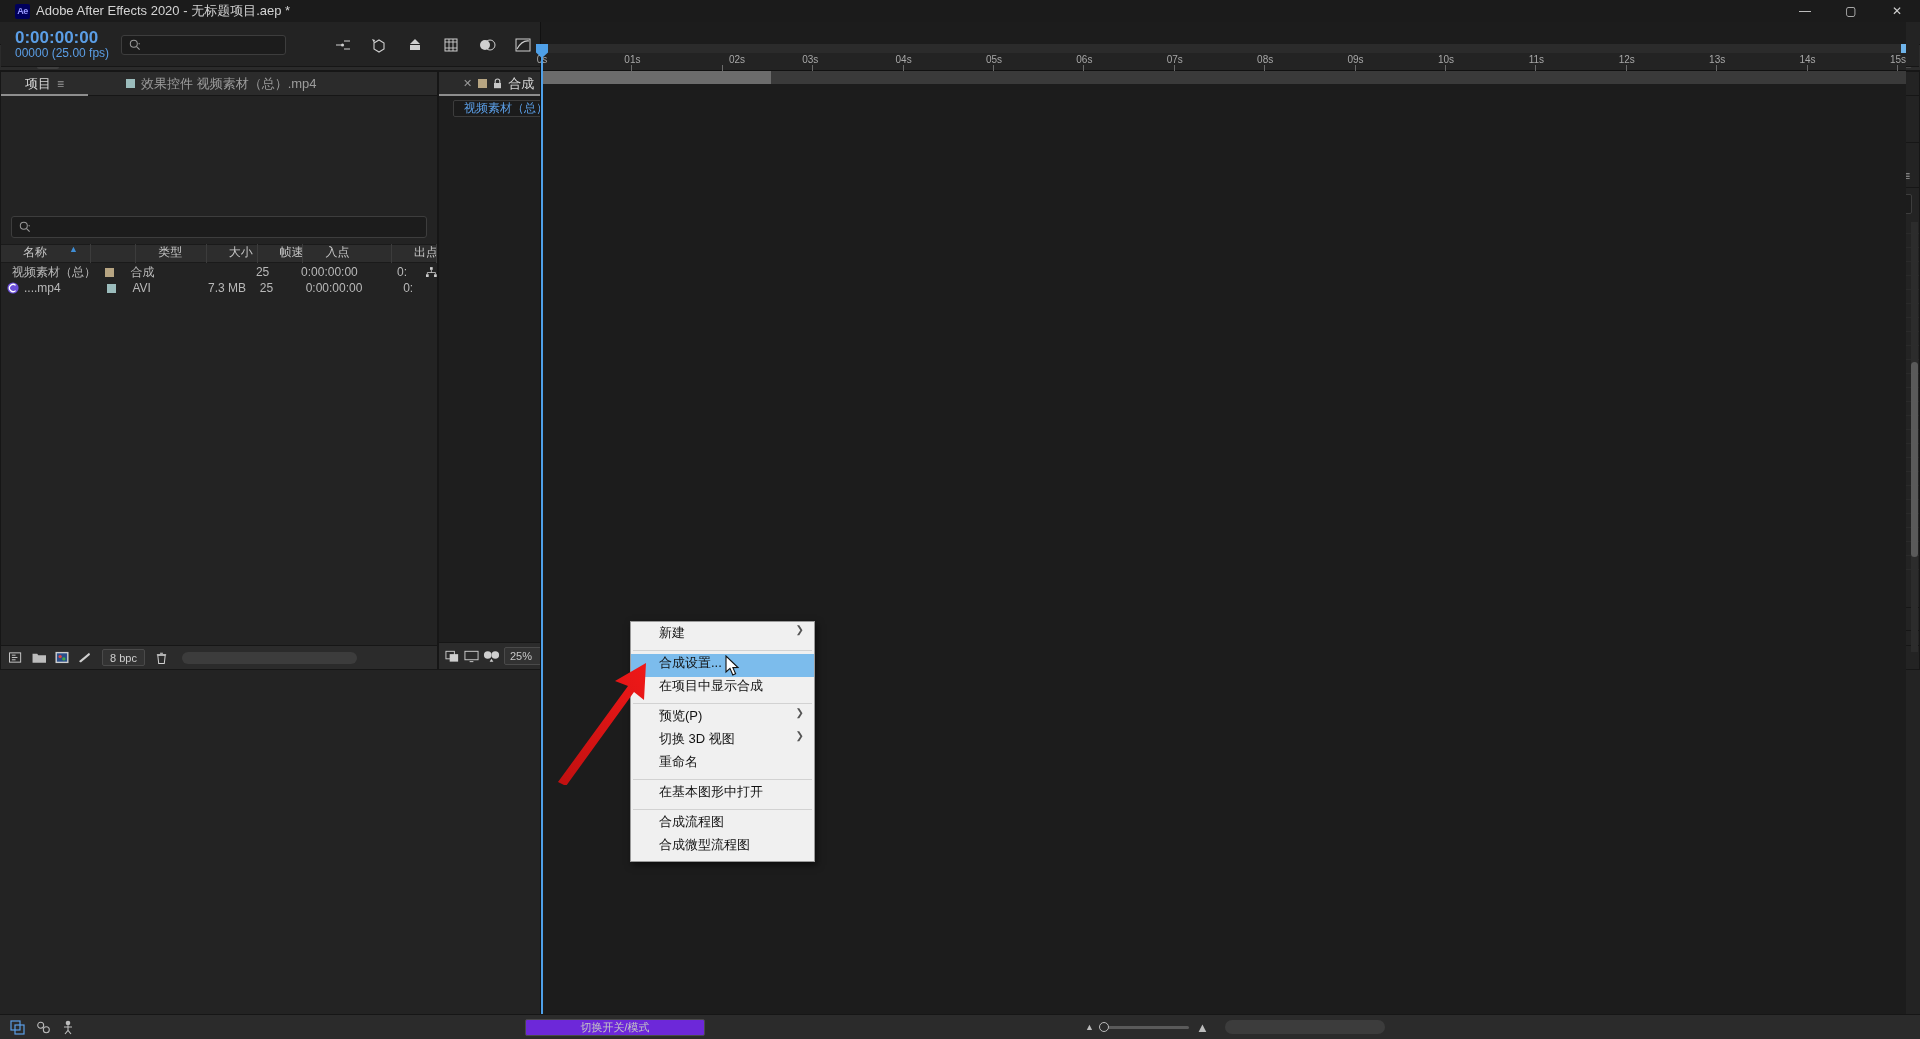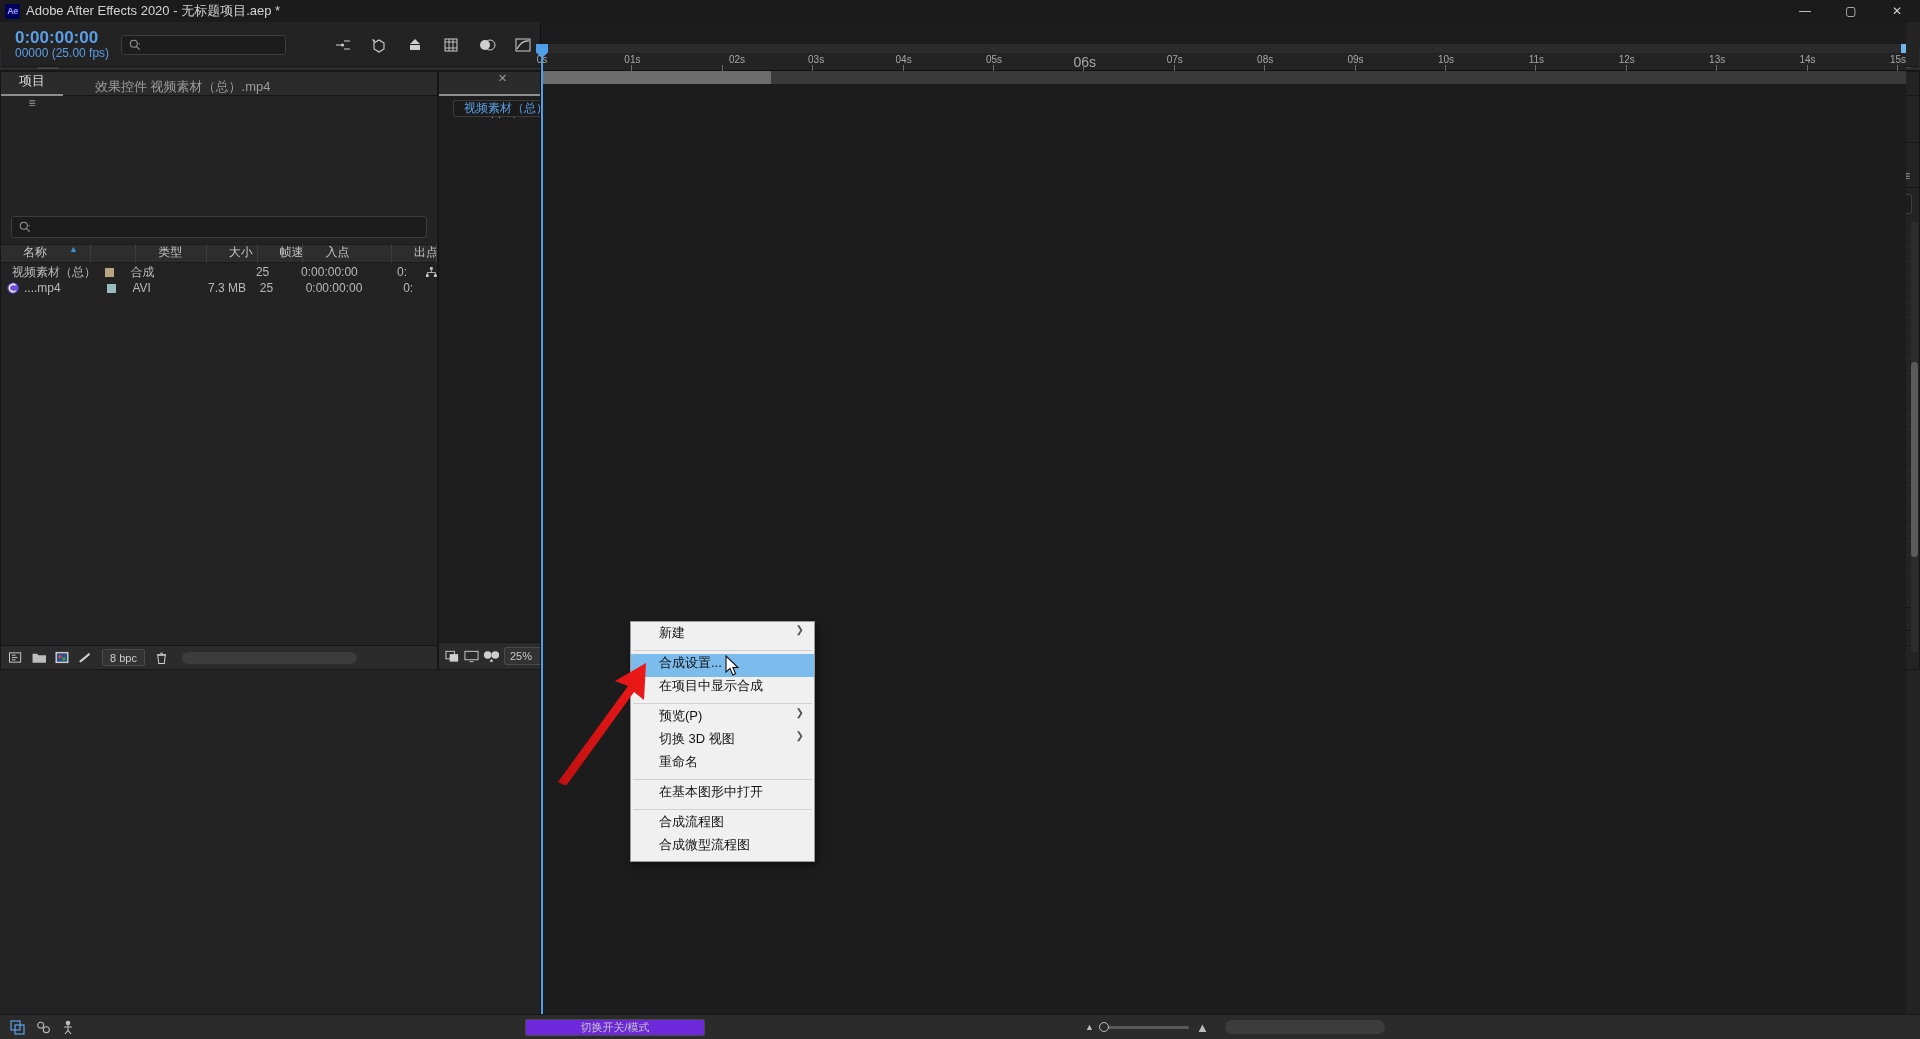--- a/index.html
+++ b/index.html
@@ -8,21 +8,21 @@
     background:#1e1e1e;
     font-family:"Liberation Sans","DejaVu Sans",sans-serif;
     color:#c8c8c8; font-size:13px;
     -webkit-font-smoothing:antialiased;
   }
   #app{ position:relative; width:1920px; height:1039px; background:#232323; }
 
   
   .titlebar{ position:absolute; left:0; top:0; width:1920px; height:22px; background:#1b1b1b;
              display:flex; align-items:center; }
-  .ae-logo{ width:15px; height:15px; margin-left:5px; margin-right:6px; background:#00005b;
+  .ae-logo{ width:15px; height:15px; margin-left:15px; margin-right:6px; background:#00005b;
             border-radius:2px; color:#9a9aff; font-size:9px; font-weight:bold;
             display:flex; align-items:center; justify-content:center; letter-spacing:-0.5px;}
   .title-text{ font-size:13px; color:#d4d4d4; }
   .win-ctrls{ position:absolute; right:0; top:0; height:22px; display:flex; }
   .win-btn{ width:46px; height:22px; display:flex; align-items:center; justify-content:center;
             color:#d0d0d0; font-size:12px; }
 
   
   .menubar{ position:absolute; left:0; top:22px; width:1920px; height:22px; background:#232323;
             display:flex; align-items:center; padding-left:6px; }
@@ -45,22 +45,22 @@
   .ws-item{ padding:0 18px; font-size:12px; color:#a9a9a9; height:27px; display:flex; align-items:center;}
   .ws-more{ padding:0 10px; color:#a9a9a9; font-size:14px; }
   .help-search{ width:300px; height:19px; background:#1a1a1a; border:1px solid #4a4a4a;
                 border-radius:2px; display:flex; align-items:center; padding:0 6px;
                 margin-right:8px; margin-left:6px; color:#8c8c8c; font-size:12px; gap:6px; }
 
   
   .panel{ position:absolute; background:#232323; border:1px solid #161616; }
   .panel-tabs{ height:24px; background:#2b2b2b; display:flex; align-items:center;
                border-bottom:1px solid #161616; }
-  .ptab{ height:24px; display:flex; align-items:center; gap:6px; padding:0 18px;
-         font-size:13px; color:#9c9c9c;flex-direction:column; }
+  .ptab{ height:24px; display:flex; align-items:center; gap:6px; padding:0 24px;
+         font-size:13px; color:#9c9c9c; }
   .ptab.active{ color:#d8d8d8; box-shadow: inset 0 -2px 0 #8e8e8e; }
   .ptab .x{ font-size:11px; color:#9a9a9a; }
   .swatch{ width:9px; height:9px; background:#b7a582; }
   .swatch.green{ background:#9bbcbc; }
   .hamb{ color:#9a9a9a; font-size:12px; }
 
   
   #projectPanel{ left:0; top:71px; width:438px; height:599px; }
   .proj-preview{ height:112px; }
   .proj-search{ margin:8px 10px 4px 10px; height:22px; background:#1c1c1c;
@@ -921,27 +921,27 @@
         <div style="position:absolute;left:0;top:0;width:5px;height:9px;background:#6fb4ea;"></div>
         <div style="position:absolute;right:0;top:0;width:5px;height:9px;background:#6fb4ea;"></div>
       </div>
       <div id="ruler" style="position:absolute;left:0;top:31px;width:100%;height:18px;background:#232323;border-bottom:1px solid #111;">
           <div style="position: absolute; left: -10px; top: 1px; font-size: 10px; color: rgb(168, 168, 168); width: 22px; text-align: center;">0s</div>
           <div style="position: absolute; left: 0px; top: 12px; width: 1px; height: 6px; background: rgb(106, 106, 106);"></div>
           <div style="position: absolute; left: 80.3974px; top: 1px; font-size: 10px; color: rgb(168, 168, 168); width: 22px; text-align: center;">01s</div>
           <div style="position: absolute; left: 90.3974px; top: 12px; width: 1px; height: 6px; background: rgb(106, 106, 106);"></div>
           <div style="position: absolute; left: 185px; top: 1px; font-size: 10px; color: rgb(168, 168, 168); width: 22px; text-align: center;">02s</div>
           <div style="position: absolute; left: 180.795px; top: 12px; width: 1px; height: 6px; background: rgb(106, 106, 106);"></div>
-          <div style="position: absolute; left: 261.192px; top: 1px; font-size: 10px; color: rgb(168, 168, 168); width: 22px; text-align: right;">03s</div>
+          <div style="position: absolute; left: 261.192px; top: 1px; font-size: 10px; color: rgb(168, 168, 168); width: 22px; text-align: left;">03s</div>
           <div style="position: absolute; left: 271.192px; top: 12px; width: 1px; height: 6px; background: rgb(106, 106, 106);"></div>
           <div style="position: absolute; left: 351.589px; top: 1px; font-size: 10px; color: rgb(168, 168, 168); width: 22px; text-align: center;">04s</div>
           <div style="position: absolute; left: 361.589px; top: 12px; width: 1px; height: 6px; background: rgb(106, 106, 106);"></div>
           <div style="position: absolute; left: 441.987px; top: 1px; font-size: 10px; color: rgb(168, 168, 168); width: 22px; text-align: center;">05s</div>
           <div style="position: absolute; left: 451.987px; top: 12px; width: 1px; height: 6px; background: rgb(106, 106, 106);"></div>
-          <div style="position: absolute; left: 532.384px; top: 1px; font-size: 14px; color: rgb(168, 168, 168); width: 22px; text-align: center;">06s</div>
+          <div style="position: absolute; left: 532.384px; top: 1px; font-size: 10px; color: rgb(168, 168, 168); width: 22px; text-align: center;">06s</div>
           <div style="position: absolute; left: 542.384px; top: 12px; width: 1px; height: 6px; background: rgb(106, 106, 106);"></div>
           <div style="position: absolute; left: 622.781px; top: 1px; font-size: 10px; color: rgb(168, 168, 168); width: 22px; text-align: center;">07s</div>
           <div style="position: absolute; left: 632.781px; top: 12px; width: 1px; height: 6px; background: rgb(106, 106, 106);"></div>
           <div style="position: absolute; left: 713.179px; top: 1px; font-size: 10px; color: rgb(168, 168, 168); width: 22px; text-align: center;">08s</div>
           <div style="position: absolute; left: 723.179px; top: 12px; width: 1px; height: 6px; background: rgb(106, 106, 106);"></div>
           <div style="position: absolute; left: 803.576px; top: 1px; font-size: 10px; color: rgb(168, 168, 168); width: 22px; text-align: center;">09s</div>
           <div style="position: absolute; left: 813.576px; top: 12px; width: 1px; height: 6px; background: rgb(106, 106, 106);"></div>
           <div style="position: absolute; left: 893.974px; top: 1px; font-size: 10px; color: rgb(168, 168, 168); width: 22px; text-align: center;">10s</div>
           <div style="position: absolute; left: 903.974px; top: 12px; width: 1px; height: 6px; background: rgb(106, 106, 106);"></div>
           <div style="position: absolute; left: 984.371px; top: 1px; font-size: 10px; color: rgb(168, 168, 168); width: 22px; text-align: center;">11s</div>

